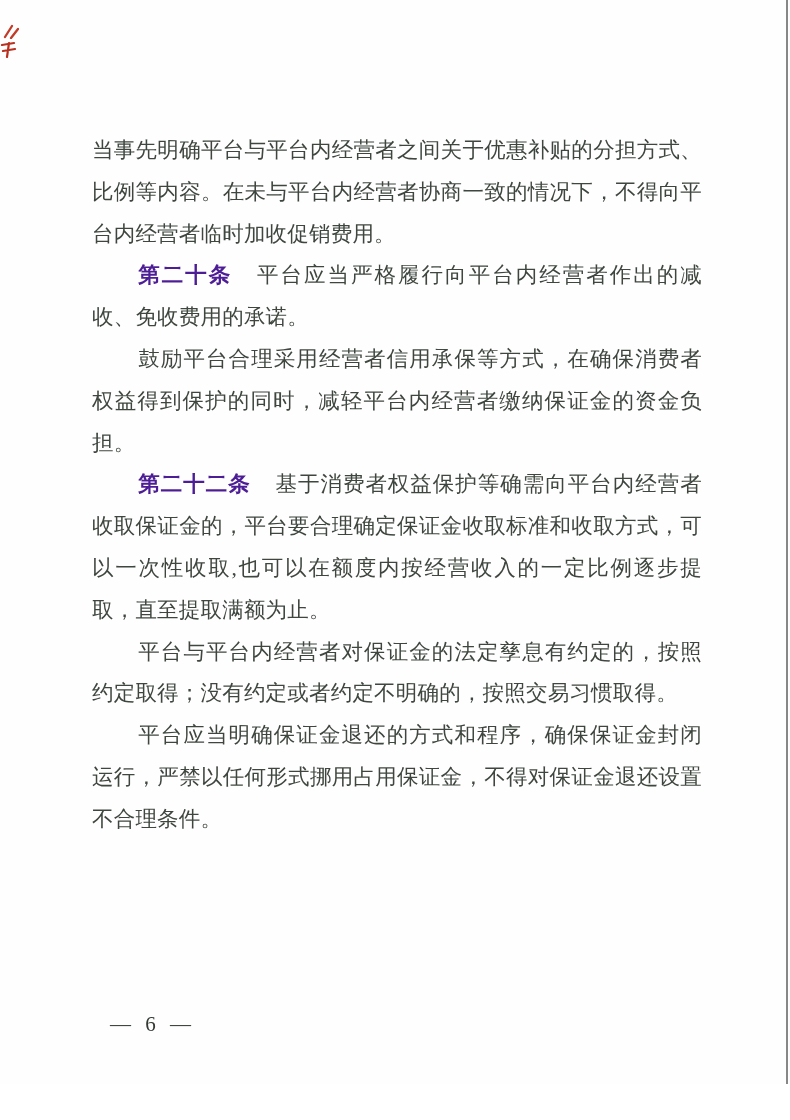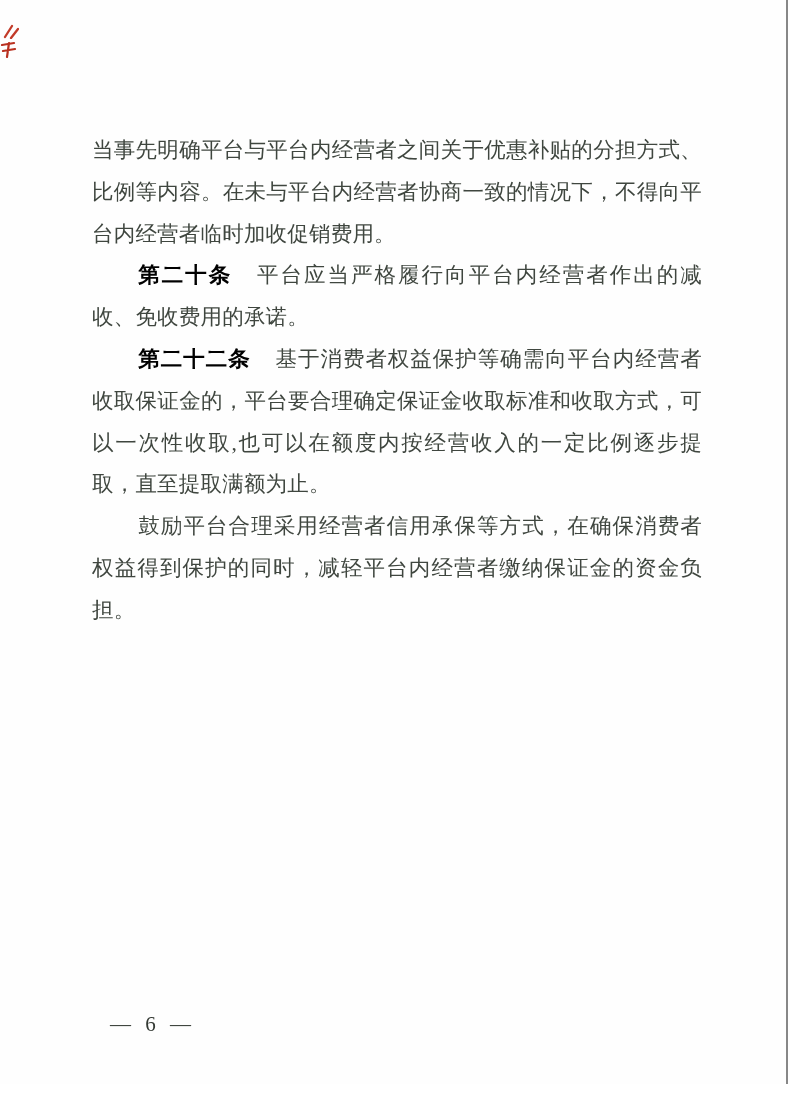--- a/index.html
+++ b/index.html
@@ -52,21 +52,21 @@
   }
   .text-block p {
     margin: 0;
     text-indent: 2.15em;
   }
   .text-block p.flush {
     text-indent: 0;
   }
   .art {
     font-weight: bold;
-    color: #000000;
+    color: #4c1d95;
     padding-right: 1.15em;
   }
   .art:empty {
     padding-right: 0;
   }
   .footer-pagenum {
     position: absolute;
     left: 110px;
     top: 1012px;
     font-size: 21px;
@@ -92,25 +92,27 @@
     </svg>
   </span>
 
   <div class="text-block">
     <p class="flush"><span class="art"></span><span>当事先明确平台与平台内经营者之间关于优惠补贴的分担方式、比例等内容。在未与平台内经营者协商一致的情况下，不得向平台内经营者临时加收促销费用。</span></p>
 
     <p><span class="art">第二十条</span><span>平台应当严格履行向平台内经营者作出的减收、免收费用的承诺。</span></p>
 
 
 
+    <p><span class="art"></span><span>鼓励平台合理采用经营者信用承保等方式，在确保消费者权益得到保护的同时，减轻平台内经营者缴纳保证金的资金负担。</span></p>
+
     <p><span class="art">第二十二条</span><span>基于消费者权益保护等确需向平台内经营者收取保证金的，平台要合理确定保证金收取标准和收取方式，可以一次性收取,也可以在额度内按经营收入的一定比例逐步提取，直至提取满额为止。</span></p>
 
-    <p><span class="art"></span><span>鼓励平台合理采用经营者信用承保等方式，在确保消费者权益得到保护的同时，减轻平台内经营者缴纳保证金的资金负担。</span></p>
+    <p><span class="art"></span><span>平台与平台内经营者对保证金的法定孳息有约定的，按照约定取得；没有约定或者约定不明确的，按照交易习惯取得。</span></p>
 
-
+    <p><span class="art"></span><span>平台应当明确保证金退还的方式和程序，确保保证金封闭运行，严禁以任何形式挪用占用保证金，不得对保证金退还设置不合理条件。</span></p>
   </div>
 
   <div class="footer-pagenum">— 6 —</div>
 
   <div class="edge-right"></div>
   <div class="edge-bottom"></div>
 
 </div>
 
 </body></html>

